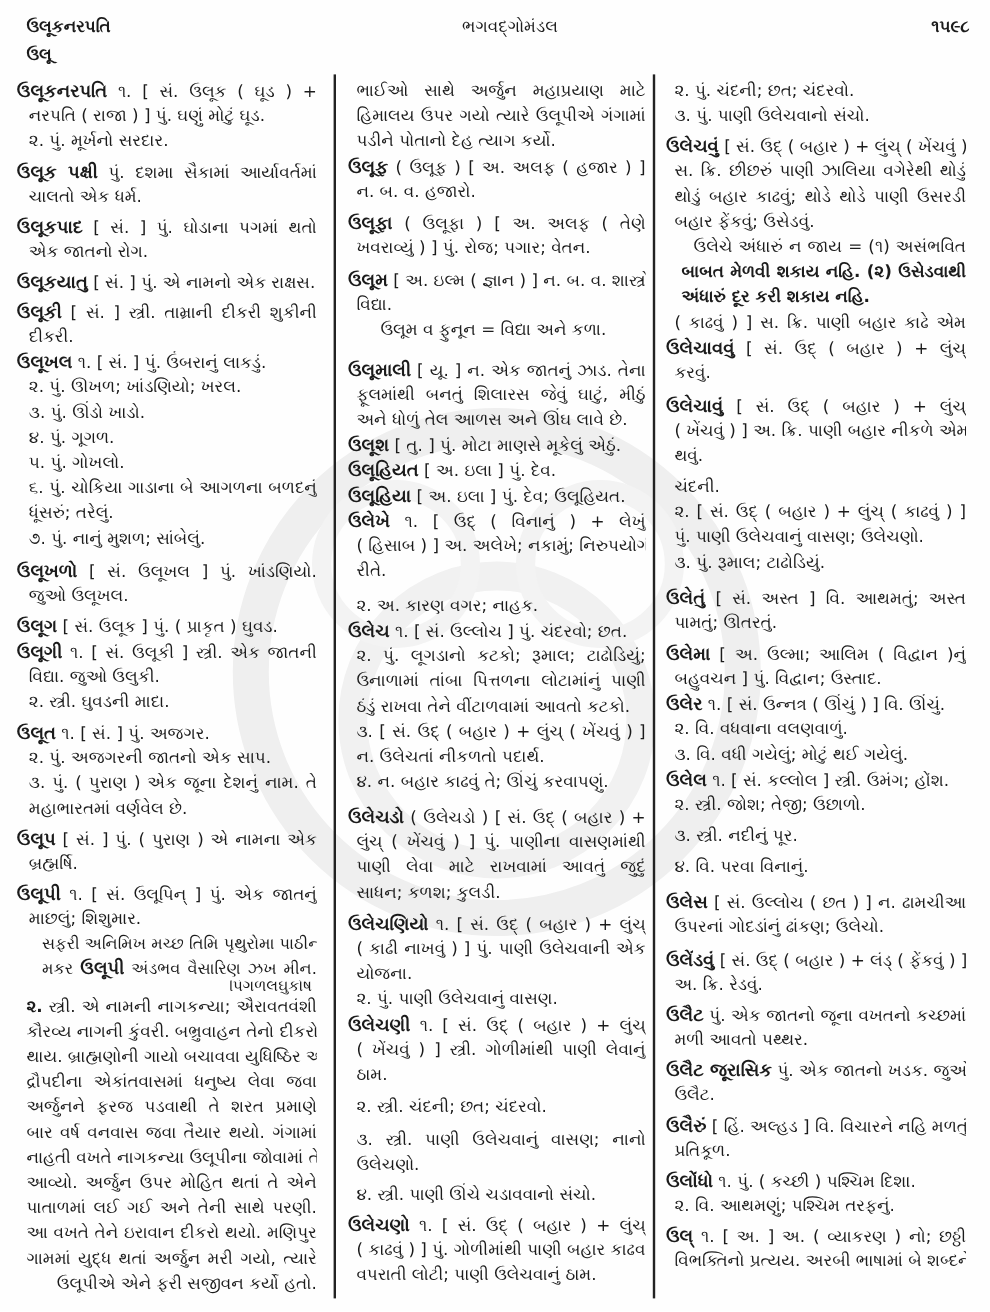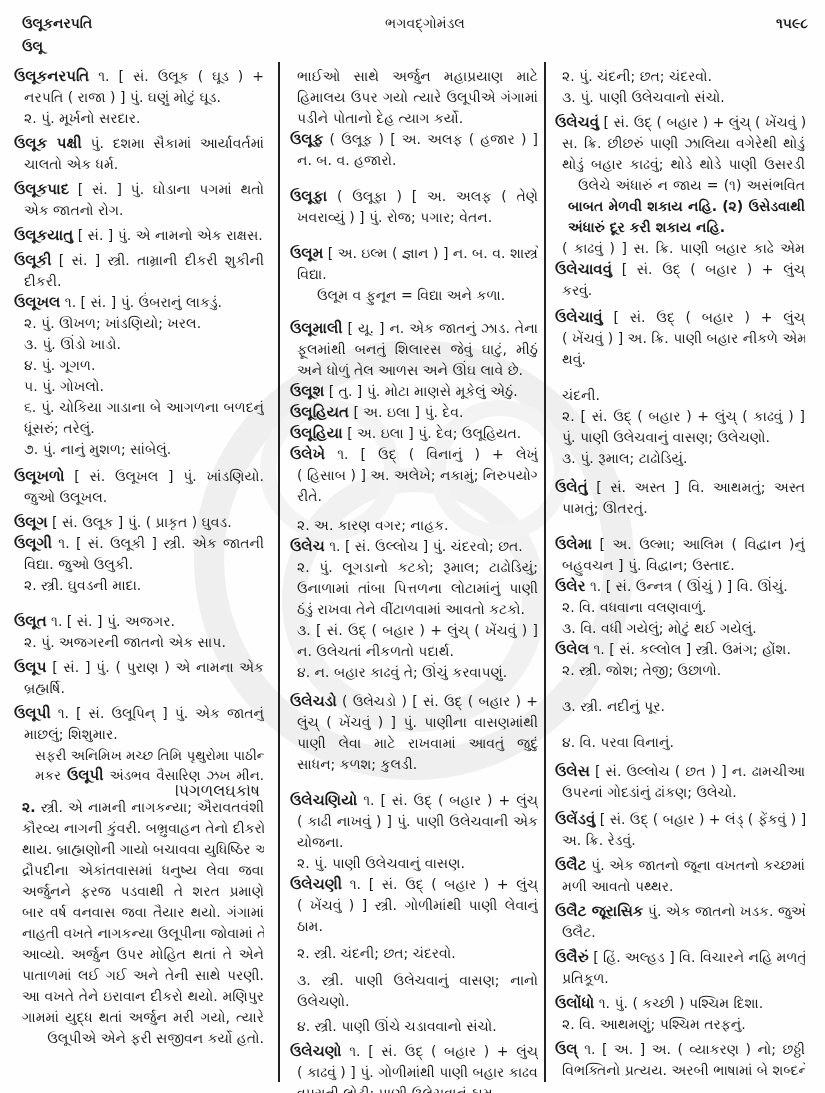--- a/index.html
+++ b/index.html
@@ -25,26 +25,26 @@
     height:21px; line-height:21px; font-size:14px;
     white-space:nowrap; overflow:hidden; text-align:left;
   }
   .ln.j { text-align:justify; text-align-last:justify; }
   .c1 .in { padding-left:10px; }
   .c2 .in, .c3 .in { padding-left:7px; }
   .hw { font-weight:bold; font-size:15px; }
   .num { font-weight:bold; }
   .para { padding-left:8px;text-align:right; }
   .q { height:20px; line-height:20px; padding-left:21px; font-size:13.5px; }
-  .src { height:12px; line-height:12px; font-size:16px; text-align:right; padding-right:4px; }
+  .src { height:12px; line-height:12px; font-size:13px; text-align:right; padding-right:4px; }
   .c2 .us { padding-left:27px; }
   .c3 .us1 { padding-left:23px; }
   .c3 .us2 { padding-left:13px;font-weight:bold; }
 
-  .g2 { margin-top:15px; } .g4 { margin-top:4px; } .g6 { margin-top:6px; }
+  .g2 { margin-top:5px; } .g4 { margin-top:4px; } .g6 { margin-top:6px; }
   .g8 { margin-top:8px; } .g10 { margin-top:0; } .g12 { margin-top:12px; }
 </style>
 </head>
 <body>
 
 <div id="page">
 
   <svg class="wm" viewBox="0 0 825 1093">
     <circle cx="414" cy="560" r="205" fill="none" stroke="#efefef" stroke-width="30"></circle>
     <circle cx="414" cy="600" r="120" fill="none" stroke="#f1f1f1" stroke-width="24"></circle>
@@ -109,20 +109,22 @@
 
     <div>
       <div class="ln j"><span class="hw">ઉલૂગી</span> <span>૧. [ સં. ઉલૂકી ] સ્ત્રી. એક જાતની</span></div>
       <div class="ln in">વિદ્યા. જુઓ ઉલુકી.</div>
       <div class="ln in">૨. સ્ત્રી. ઘુવડની માદા.</div>
     </div>
 
     <div class="g2">
       <div class="ln"><span class="hw">ઉલૂત</span> <span>૧. [ સં. ] પું. અજગર.</span></div>
       <div class="ln in">૨. પું. અજગરની જાતનો એક સાપ.</div>
+      <div class="ln in j">૩. પું. ( પુરાણ ) એક જૂના દેશનું નામ. તે</div>
+      <div class="ln in">મહાભારતમાં વર્ણવેલ છે.</div>
     </div>
 
     <div class="g4">
       <div class="ln j"><span class="hw">ઉલૂપ</span> <span>[ સં. ] પું. ( પુરાણ ) એ નામના એક</span></div>
       <div class="ln in">બ્રહ્મર્ષિ.</div>
     </div>
 
     <div class="g4">
       <div class="ln j"><span class="hw">ઉલૂપી</span> <span>૧. [ સં. ઉલૂપિન્ ] પું. એક જાતનું</span></div>
       <div class="ln in">માછલું; શિશુમાર.</div>
@@ -242,20 +244,21 @@
 
     <div>
       <div class="ln in">૨. પું. ચંદની; છત; ચંદરવો.</div>
       <div class="ln in">૩. પું. પાણી ઉલેચવાનો સંચો.</div>
     </div>
 
     <div class="g4">
       <div class="ln j"><span class="hw">ઉલેચવું</span> <span>[ સં. ઉદ્ ( બહાર ) + લુંચ્ ( ખેંચવું ) ]</span></div>
       <div class="ln in j">સ. ક્રિ. છીછરું પાણી ઝાલિયા વગેરેથી થોડું</div>
       <div class="ln in j">થોડું બહાર કાઢવું; થોડે થોડે પાણી ઉસરડી</div>
+      <div class="ln in">બહાર ફેંકવું; ઉસેડવું.</div>
       <div class="ln us1 j">ઉલેચે અંધારું ન જાય = (૧) અસંભવિત</div>
       <div class="ln us2 j">બાબત મેળવી શકાય નહિ. (૨) ઉસેડવાથી</div>
       <div class="ln us2">અંધારું દૂર કરી શકાય નહિ.</div>
     </div>
 
     <div>
       <div class="ln in j">( કાઢવું ) ] સ. ક્રિ. પાણી બહાર કાઢે એમ</div>
       <div class="ln j"><span class="hw">ઉલેચાવવું</span> <span>[ સં. ઉદ્ ( બહાર ) + લુંચ્</span></div>
       <div class="ln in">કરવું.</div>
     </div>

